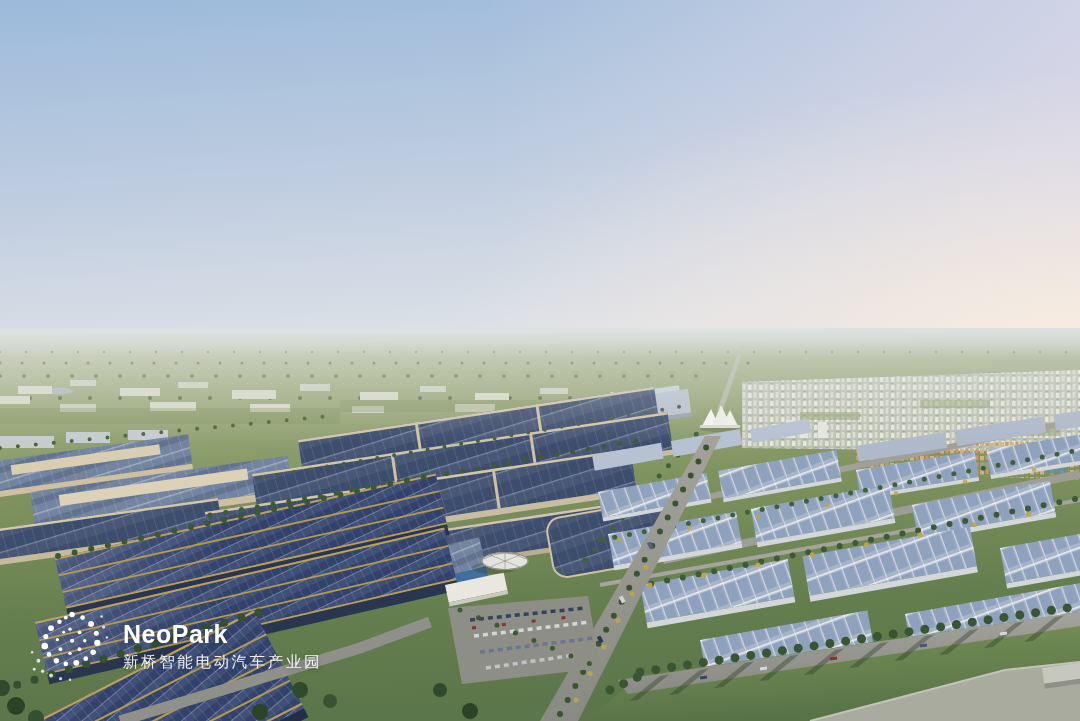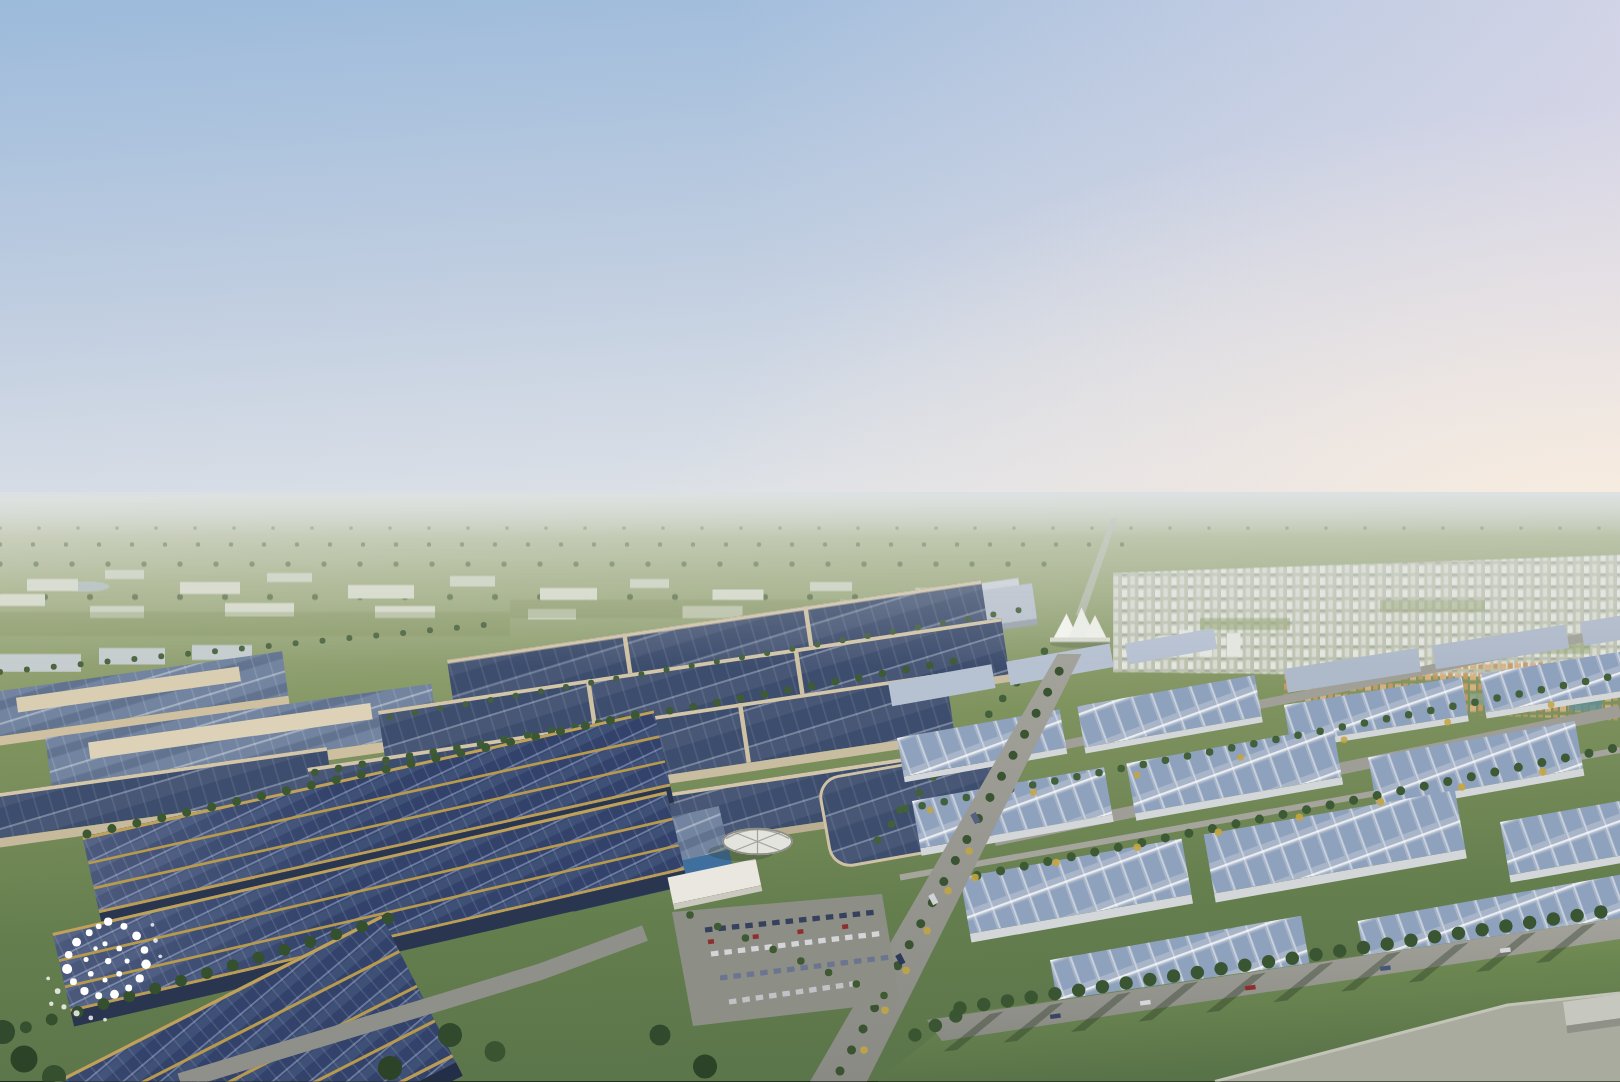--- a/index.html
+++ b/index.html
@@ -462,14 +462,18 @@
         <circle cx="20" cy="66" r="1.9"></circle>
             <circle cx="29" cy="69" r="1.5"></circle>
             <circle cx="38" cy="70" r="1.2"></circle>
         <circle cx="2" cy="44" r="1.2"></circle>
             <circle cx="70" cy="20" r="1.5"></circle>
             <circle cx="73" cy="30" r="1.2"></circle>
         <circle cx="68" cy="10" r="1.2"></circle>
       </g>
     </g>
   </svg>
+  <div class="logo-text">
+    <div class="logo-name">NeoPark</div>
+    <div class="logo-subtitle">新桥智能电动汽车产业园</div>
+  </div>
 </div>
 </div>
 
 </body></html>

